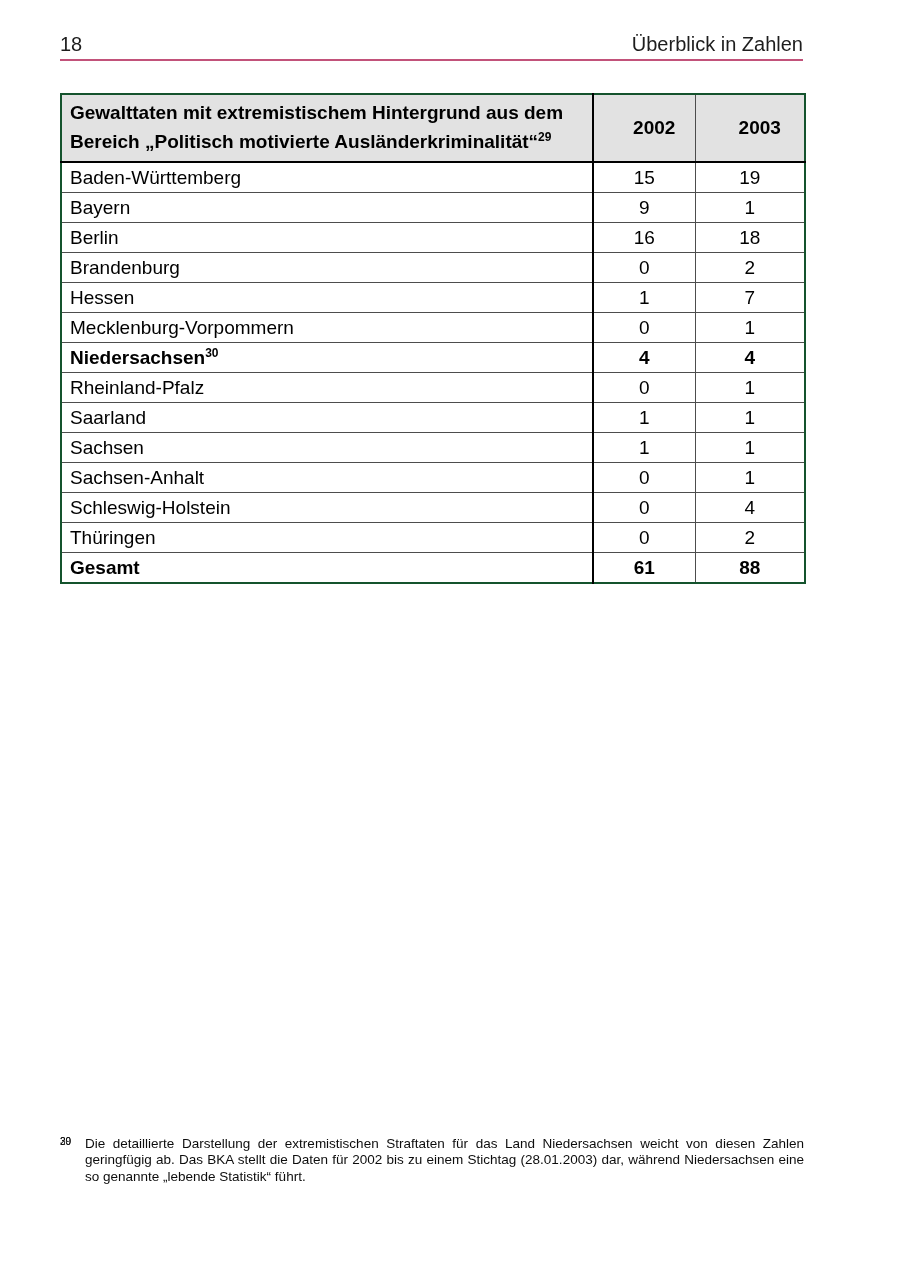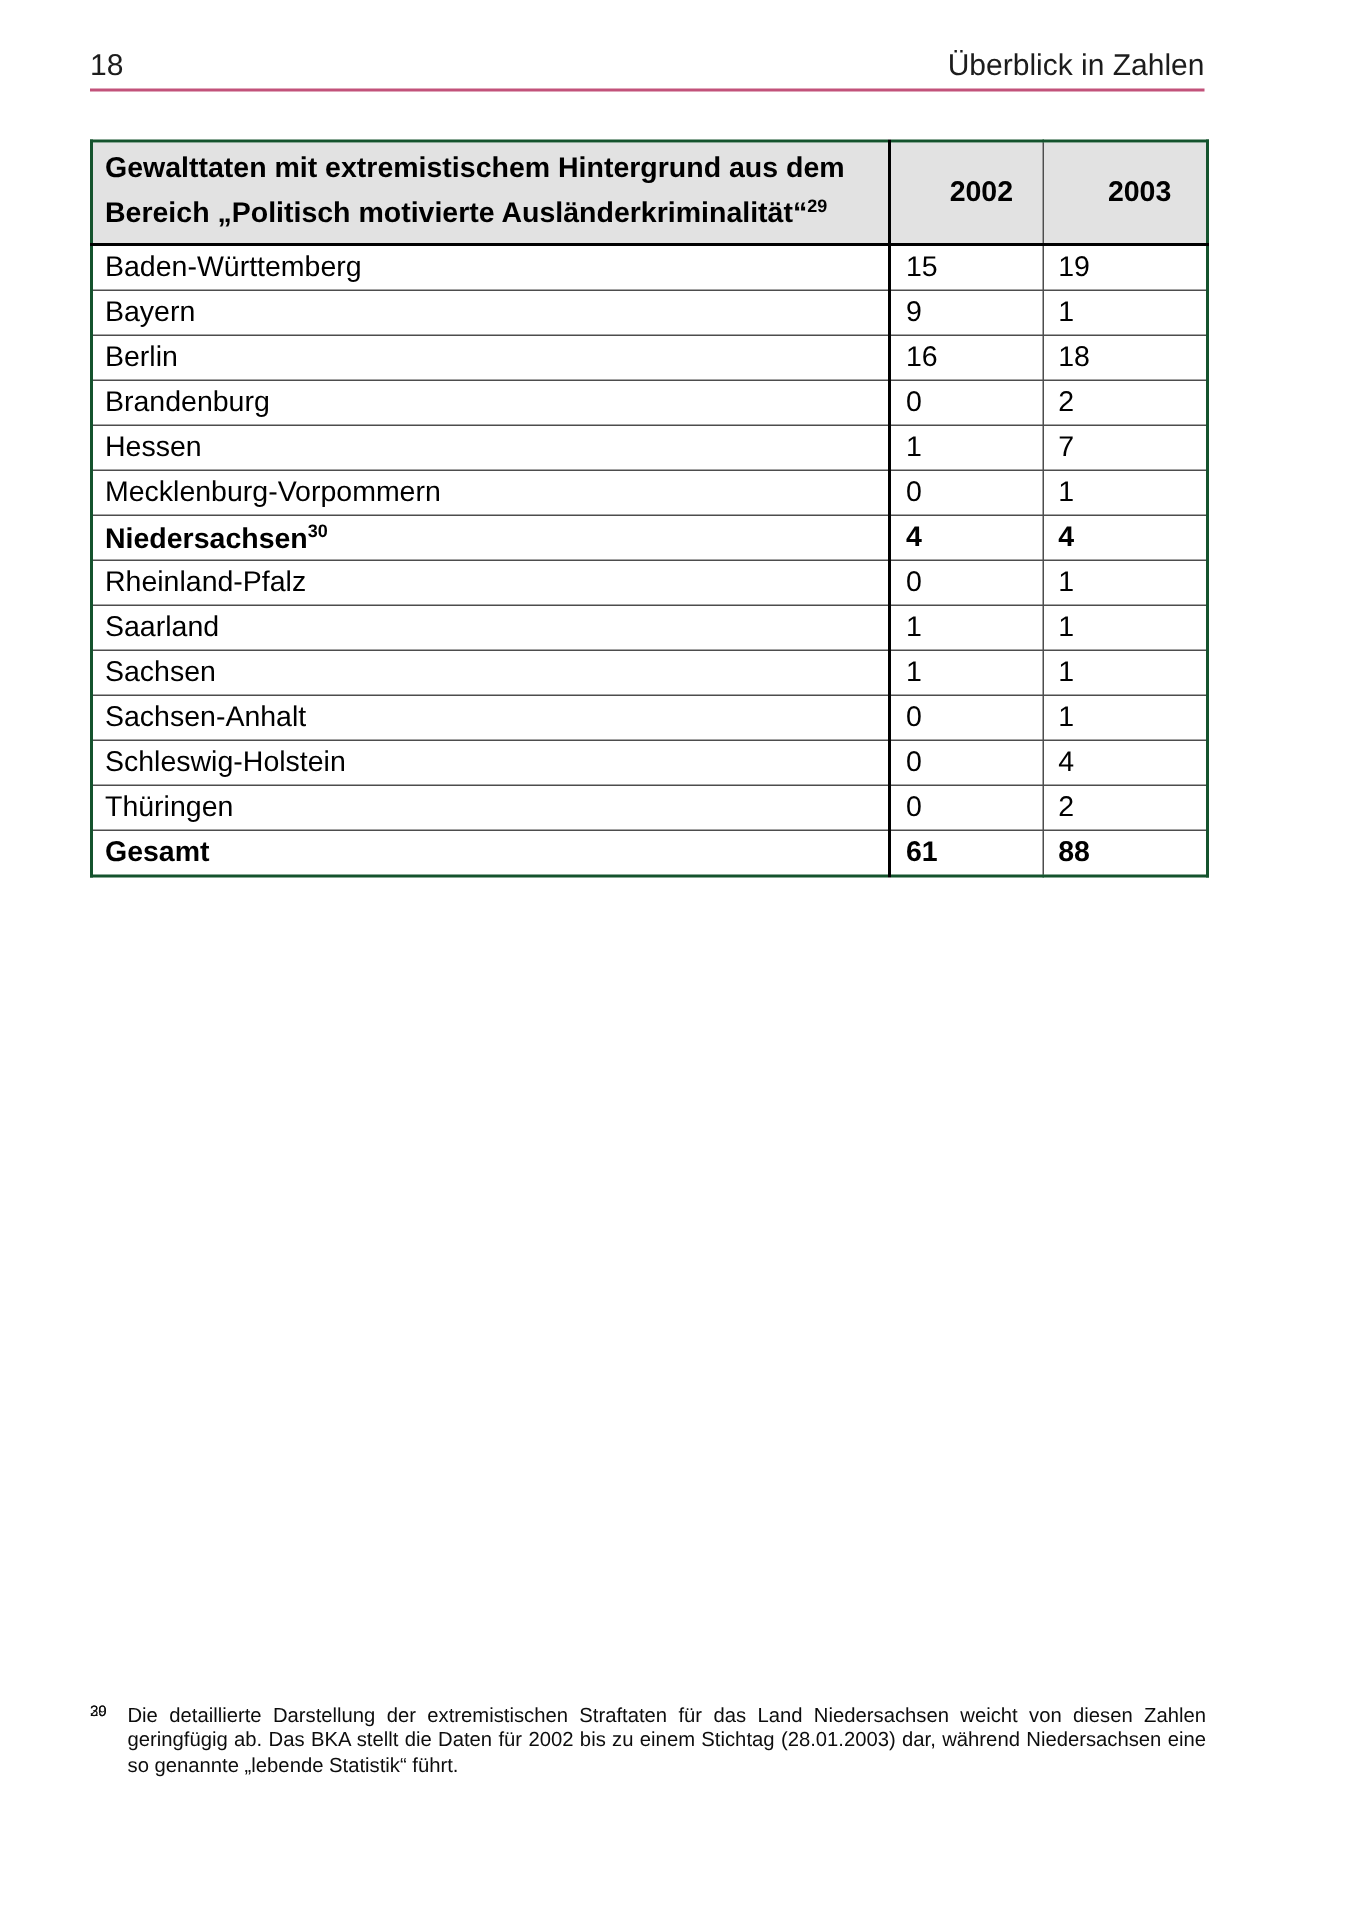--- a/index.html
+++ b/index.html
@@ -55,21 +55,21 @@
     line-height: 25px;
     height: 41px;
   }
   table.stats thead th.h-year { text-align: center; }
 
   
   table.stats .c-label, table.stats .h-label { border-right: 2px solid #000; }
 
   table.stats tbody td { height: 29px; }
   table.stats td.c-label { text-align: left; padding: 0 8px; }
-  table.stats td.c-num   { text-align: left; padding: 0 10px; margin-top: 47px; }
+  table.stats td.c-num   { text-align: center; padding: 0 10px; margin-top: 47px; }
 
   tr.row-bold td { font-weight: bold; }
 
   sup.hd-sup  { font-size: 12px; font-weight: bold; }
   sup.row-sup { font-size: 12px; font-weight: bold; }
 
   
   .footnotes {
     position: absolute; left: 60px; top: 1136px; width: 744px;
     font-size: 13.5px; line-height: 16.4px; color: #0d0d0d;

